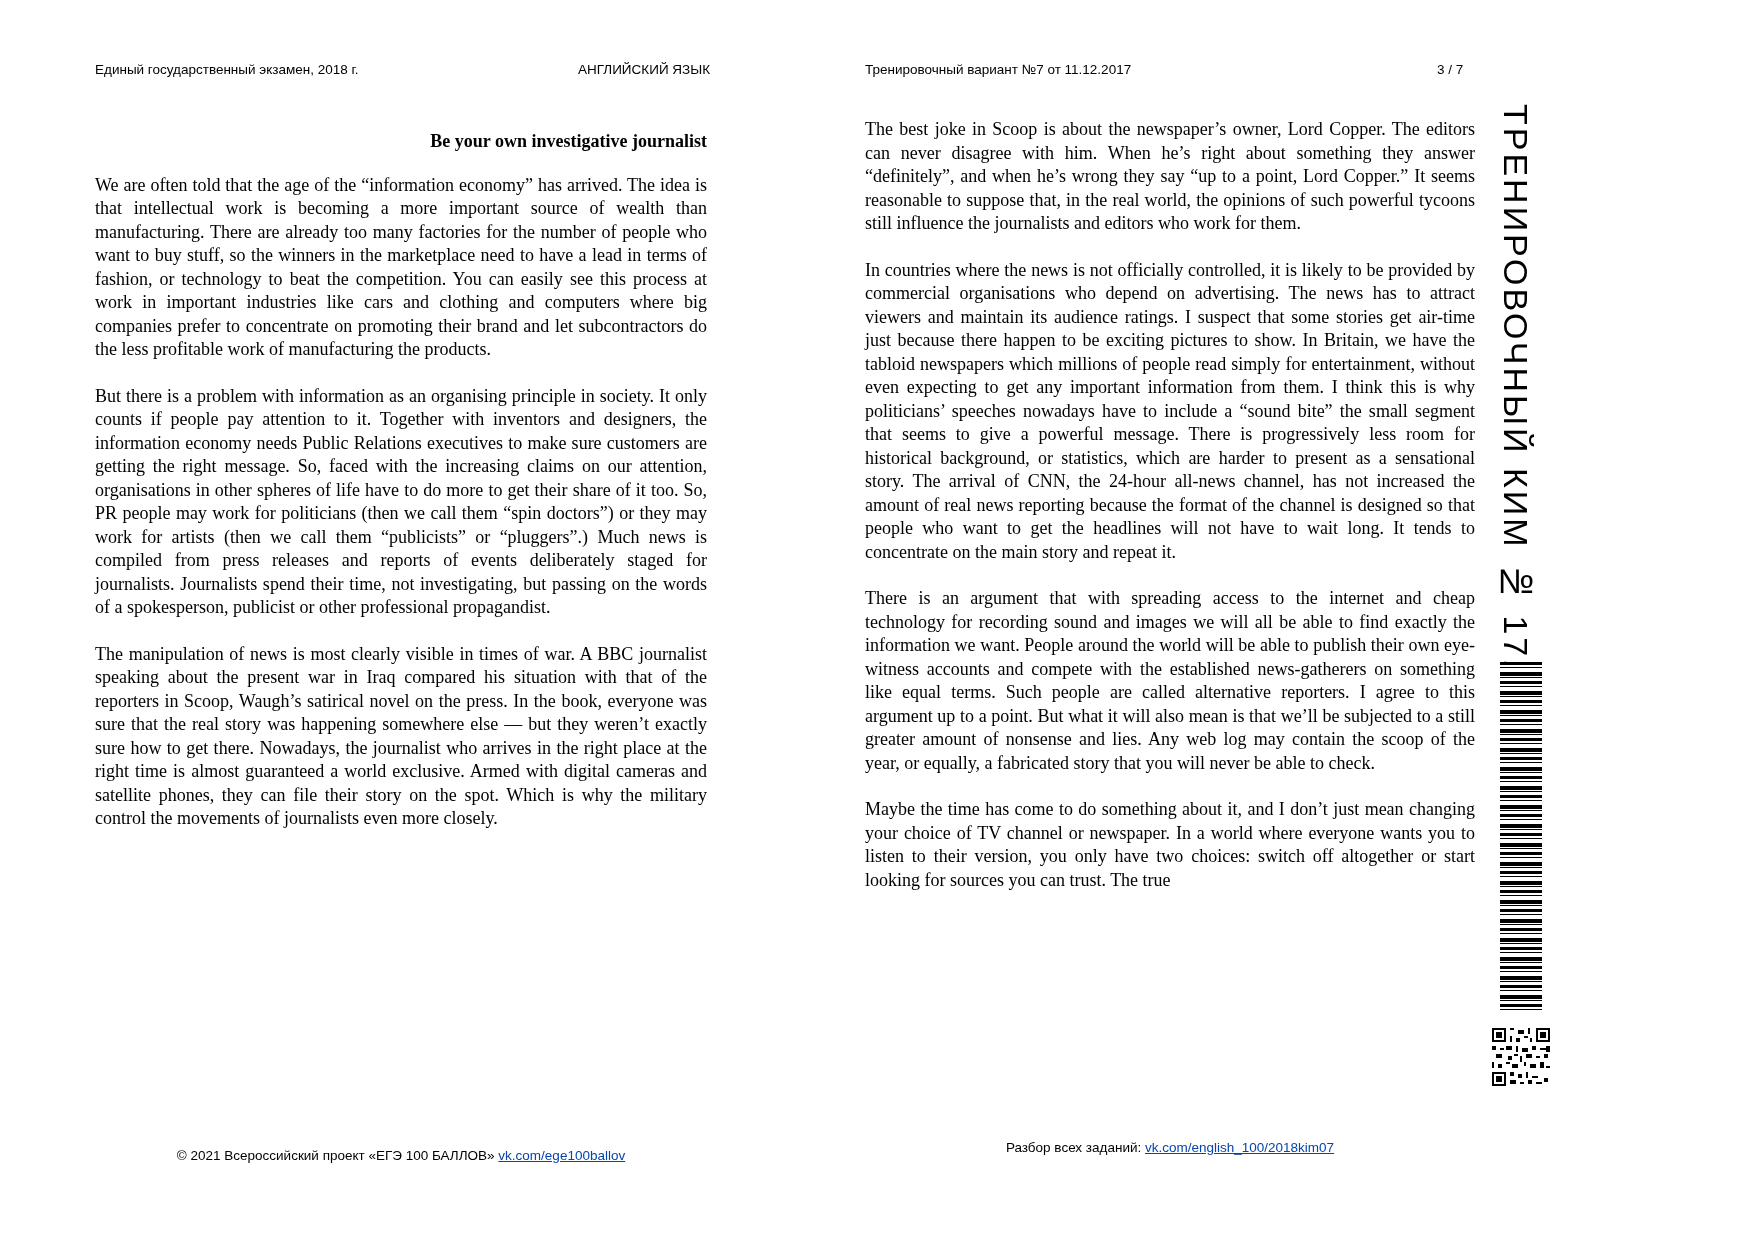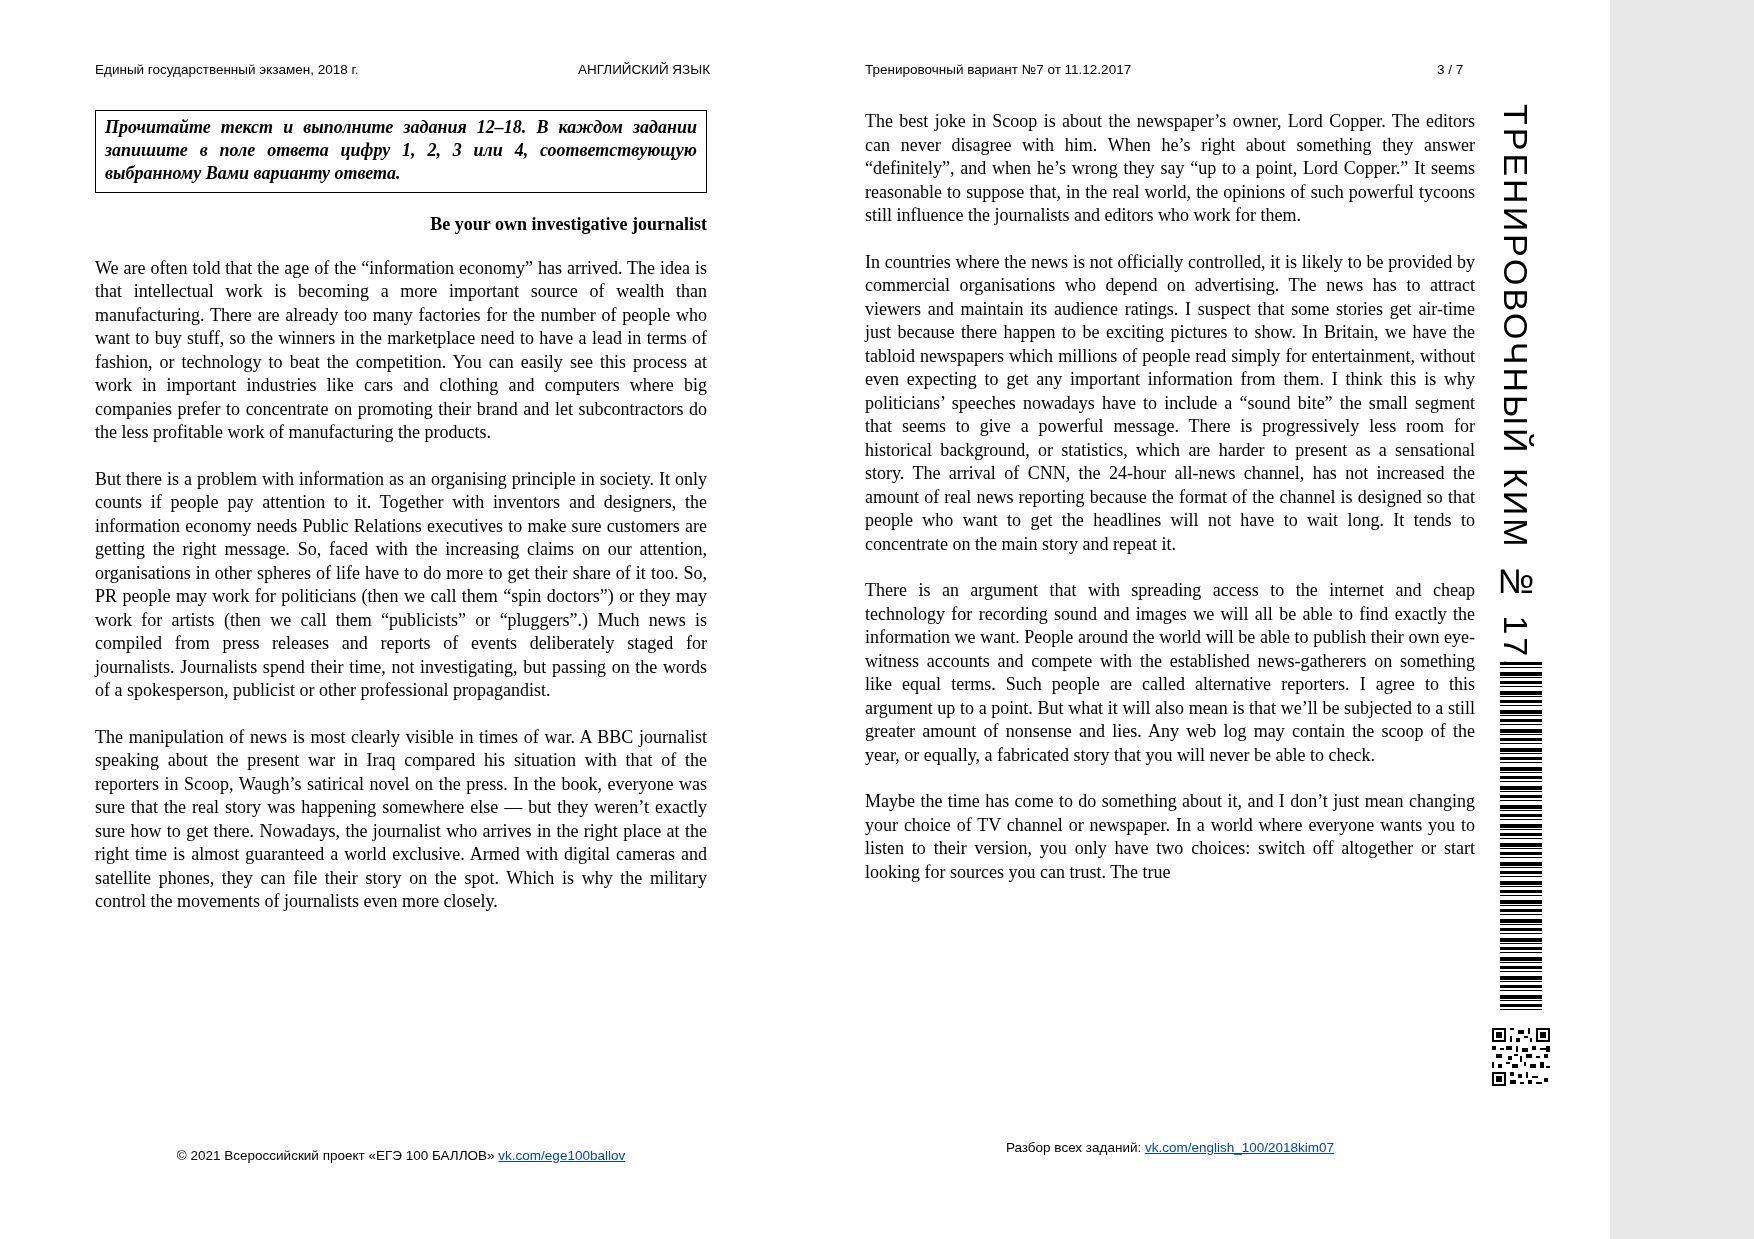--- a/index.html
+++ b/index.html
@@ -1,18 +1,18 @@
 <!DOCTYPE html>
 <html><head>
 <meta charset="utf-8">
 <style>
   html,body{margin:0;padding:0;background:#e8e8e8;}
   .page{
     position:relative;
-    width:1610px;height:1239px;
+    width:1754px;height:1239px;
     background:#ffffff;
     font-family:"Liberation Serif", serif;
     color:#000;
     overflow:hidden;
   }
   .hdr{
     position:absolute;
     font-family:"Liberation Sans", sans-serif;
     font-size:13.5px;
     white-space:nowrap;
@@ -35,21 +35,21 @@
     font-style:italic;
     text-align:justify;
     line-height:23px;
   }
   .article-title{
     margin-top:20px;
     text-align:right;
     font-weight:bold;
   }
   .para{margin:23px 0 0 0;}
-  .para.first{margin-top:0;}
+  .para.first{margin-top:8px;}
   .col-left .para.first{margin-top:20px;}
   .vertical-label{
     position:absolute;
     left:1496px;top:104px;
     writing-mode:vertical-rl;
     text-orientation:mixed;
     font-family:"Liberation Sans", sans-serif;
     font-size:34px;
     letter-spacing:3px;
     white-space:nowrap;
@@ -86,21 +86,20 @@
 <body>
 
 <div class="page">
 
   <div class="hdr" style="left:95px;">Единый государственный экзамен, 2018 г.</div>
   <div class="hdr" style="left:578px;">АНГЛИЙСКИЙ ЯЗЫК</div>
   <div class="hdr" style="left:865px;">Тренировочный вариант №7 от 11.12.2017</div>
   <div class="hdr" style="left:1437px;">3 / 7</div>
 
   <div class="col col-left">
-    <div class="instruction-box">Прочитайте текст и выполните задания 12–18. В каждом задании запишите в поле ответа цифру 1, 2, 3 или 4, соответствующую выбранному Вами варианту ответа.</div>
     <div class="article-title">Be your own investigative journalist</div>
     <p class="para first">We are often told that the age of the “information economy” has arrived. The idea is that intellectual work is becoming a more important source of wealth than manufacturing. There are already too many factories for the number of people who want to buy stuff, so the winners in the marketplace need to have a lead in terms of fashion, or technology to beat the competition. You can easily see this process at work in important industries like cars and clothing and computers where big companies prefer to concentrate on promoting their brand and let subcontractors do the less profitable work of manufacturing the products.</p>
     <p class="para">But there is a problem with information as an organising principle in society. It only counts if people pay attention to it. Together with inventors and designers, the information economy needs Public Relations executives to make sure customers are getting the right message. So, faced with the increasing claims on our attention, organisations in other spheres of life have to do more to get their share of it too. So, PR people may work for politicians (then we call them “spin doctors”) or they may work for artists (then we call them “publicists” or “pluggers”.) Much news is compiled from press releases and reports of events deliberately staged for journalists. Journalists spend their time, not investigating, but passing on the words of a spokesperson, publicist or other professional propagandist.</p>
     <p class="para">The manipulation of news is most clearly visible in times of war. A BBC journalist speaking about the present war in Iraq compared his situation with that of the reporters in Scoop, Waugh’s satirical novel on the press. In the book, everyone was sure that the real story was happening somewhere else — but they weren’t exactly sure how to get there. Nowadays, the journalist who arrives in the right place at the right time is almost guaranteed a world exclusive. Armed with digital cameras and satellite phones, they can file their story on the spot. Which is why the military control the movements of journalists even more closely.</p>
   </div>
 
   <div class="col col-right">
     <p class="para first">The best joke in Scoop is about the newspaper’s owner, Lord Copper. The editors can never disagree with him. When he’s right about something they answer “definitely”, and when he’s wrong they say “up to a point, Lord Copper.” It seems reasonable to suppose that, in the real world, the opinions of such powerful tycoons still influence the journalists and editors who work for them.</p>
     <p class="para">In countries where the news is not officially controlled, it is likely to be provided by commercial organisations who depend on advertising. The news has to attract viewers and maintain its audience ratings. I suspect that some stories get air-time just because there happen to be exciting pictures to show. In Britain, we have the tabloid newspapers which millions of people read simply for entertainment, without even expecting to get any important information from them. I think this is why politicians’ speeches nowadays have to include a “sound bite” the small segment that seems to give a powerful message. There is progressively less room for historical background, or statistics, which are harder to present as a sensational story. The arrival of CNN, the 24-hour all-news channel, has not increased the amount of real news reporting because the format of the channel is designed so that people who want to get the headlines will not have to wait long. It tends to concentrate on the main story and repeat it.</p>
     <p class="para">There is an argument that with spreading access to the internet and cheap technology for recording sound and images we will all be able to find exactly the information we want. People around the world will be able to publish their own eye-witness accounts and compete with the established news-gatherers on something like equal terms. Such people are called alternative reporters. I agree to this argument up to a point. But what it will also mean is that we’ll be subjected to a still greater amount of nonsense and lies. Any web log may contain the scoop of the year, or equally, a fabricated story that you will never be able to check.</p>

